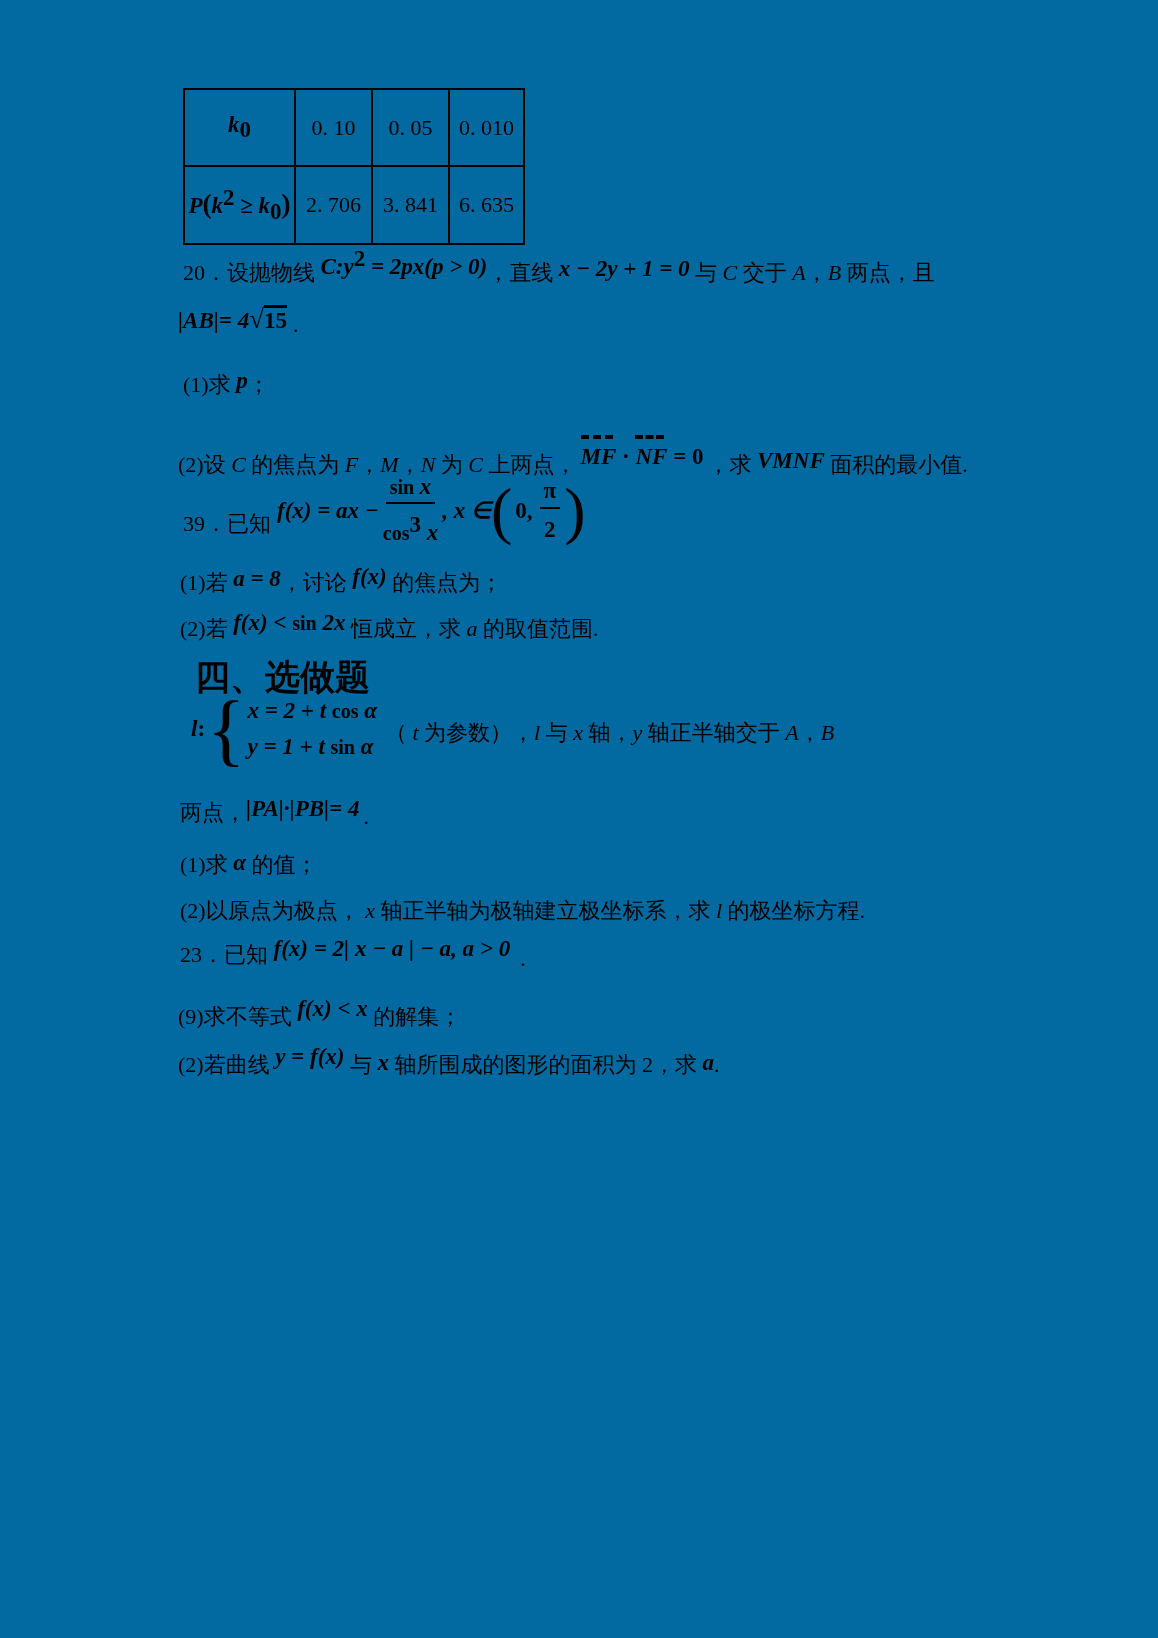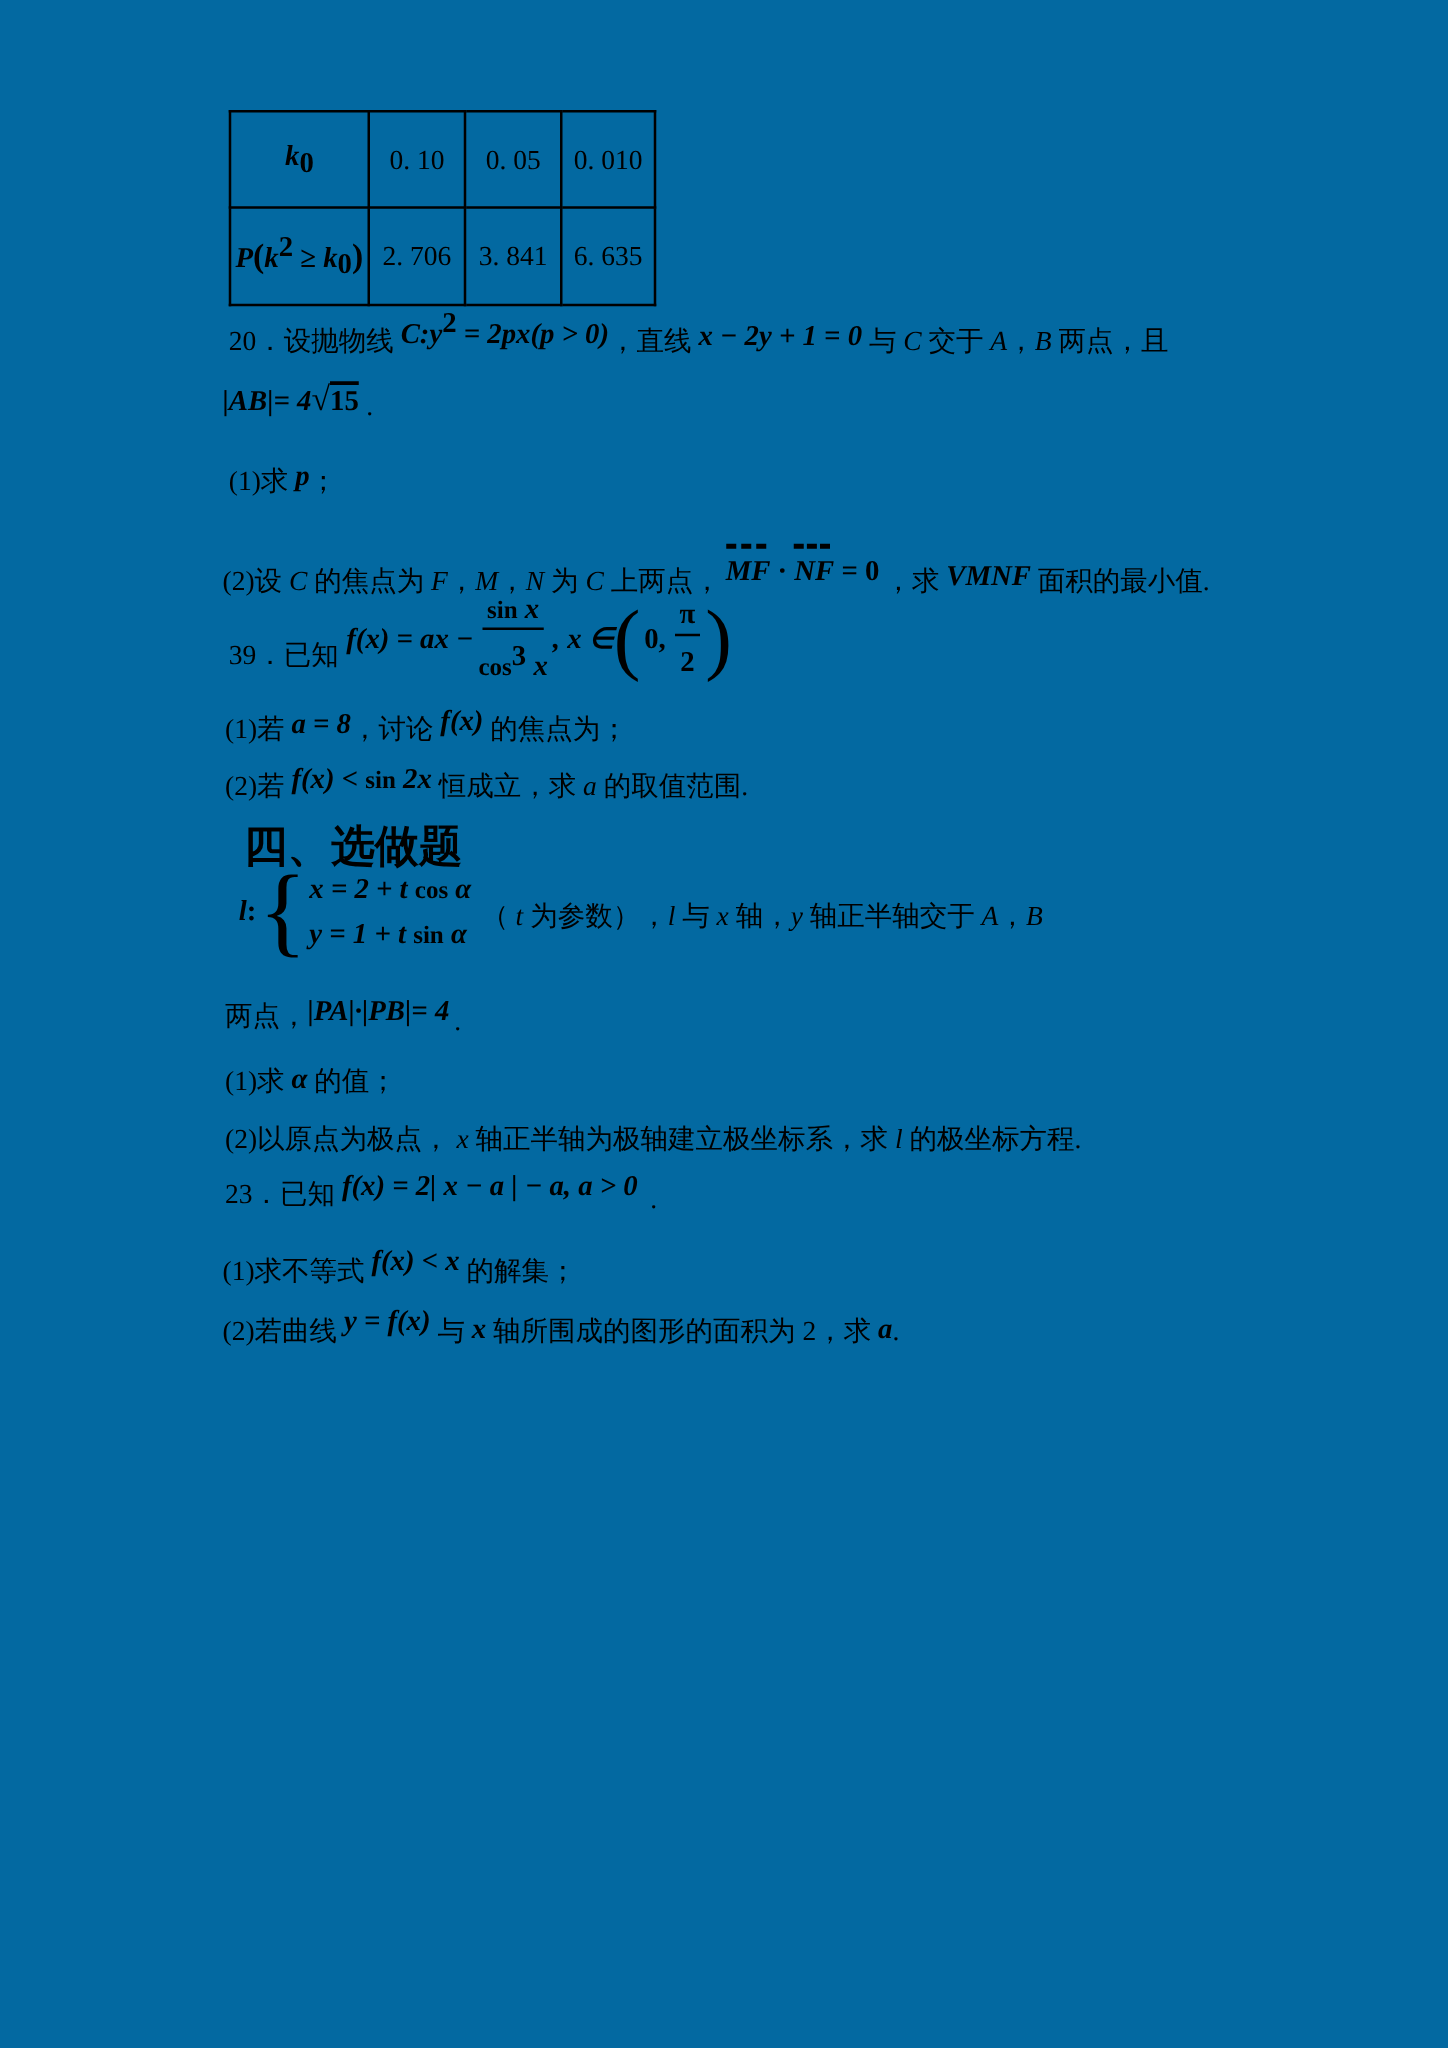--- a/index.html
+++ b/index.html
@@ -143,20 +143,20 @@
 
   <div class="abs" style="left:180px;top:896px;">
     <span class="cn">(2)以原点为极点， </span><span class="mv">x</span><span class="cn"> 轴正半轴为极轴建立极坐标系，求 </span><span class="mv">l</span><span class="cn"> 的极坐标方程.</span>
   </div>
 
   <div class="abs" style="left:180px;top:940px;">
     <span class="cn">23．</span><span class="cn">已知 </span><span class="m r6">f(x) = 2| x − a | − a, a &gt; 0</span><span class="cn d4" style="margin-left:10px;">.</span>
   </div>
 
   <div class="abs" style="left:178px;top:1002px;">
-    <span class="cn">(1)求不等式 </span><span class="m r8">f(x) &lt; x</span><span class="cn"> 的解集；</span>
+    <span class="cn">(9)求不等式 </span><span class="m r8">f(x) &lt; x</span><span class="cn"> 的解集；</span>
   </div>
 
   <div class="abs" style="left:178px;top:1050px;">
     <span class="cn">(2)若曲线 </span><span class="m r8">y = f(x)</span><span class="cn"> 与 </span><span class="m r2">x</span><span class="cn"> 轴所围成的图形的面积为 2，求 </span><span class="m r2">a</span><span class="cn">.</span>
   </div>
 
 </div>
 
 </body></html>

